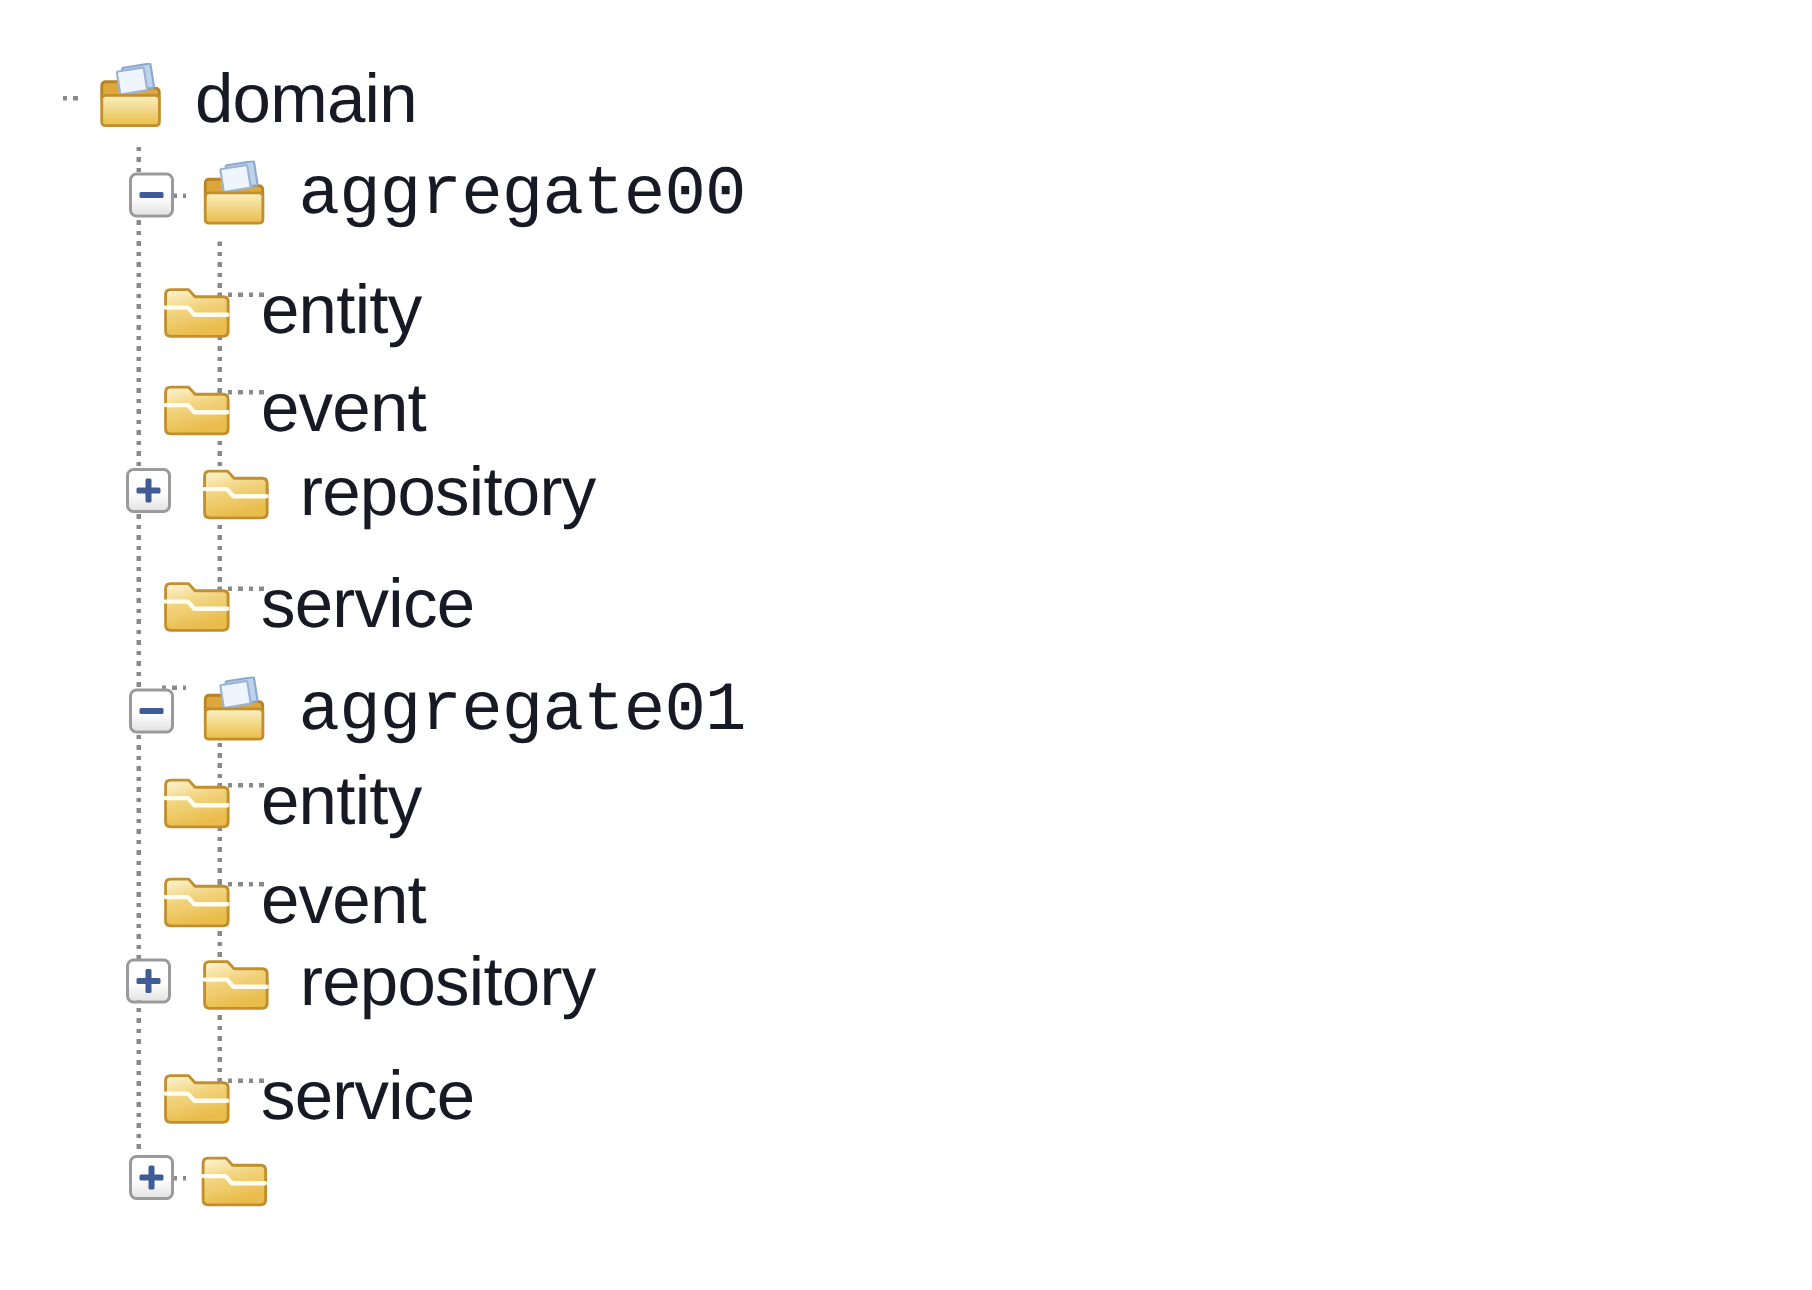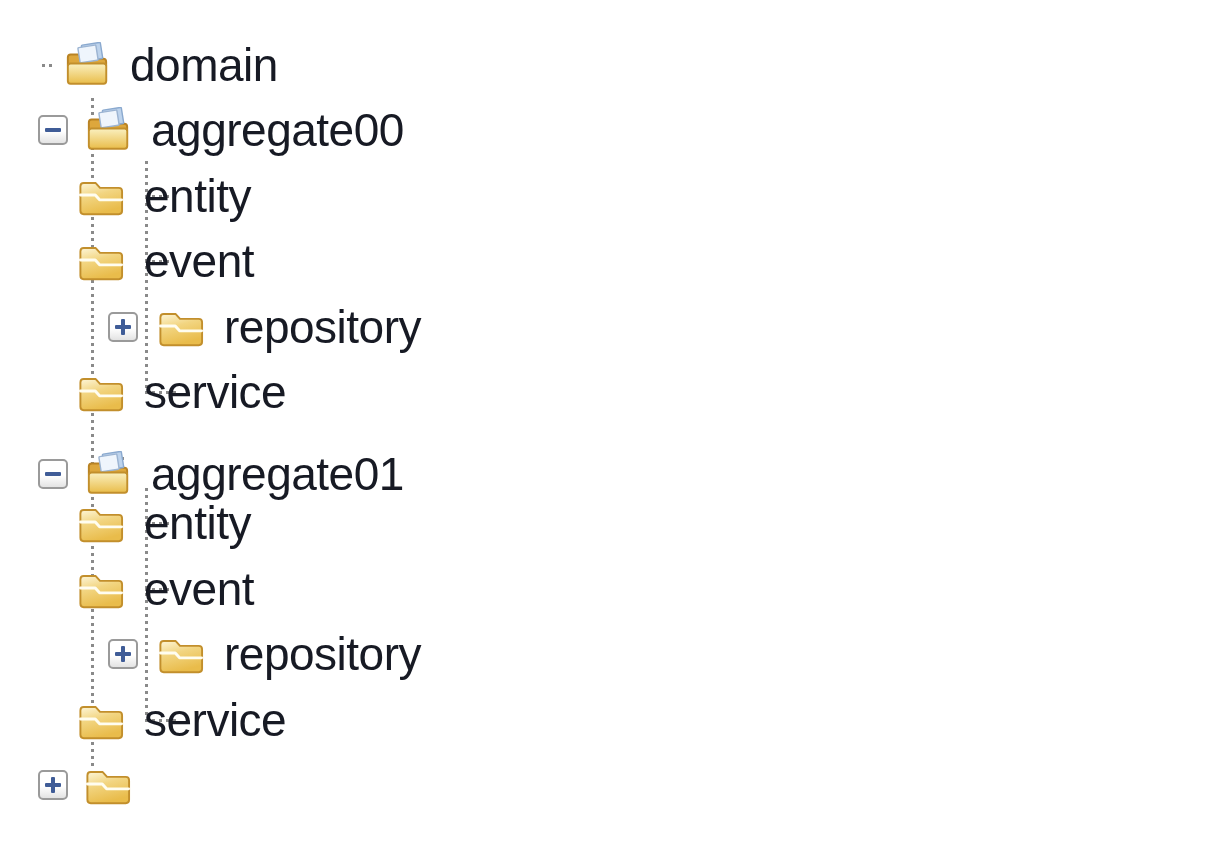--- a/index.html
+++ b/index.html
@@ -7,23 +7,23 @@
   .tree{position:relative;width:1208px;height:740px;background:#ffffff;}
 
   
   .connector{position:absolute;z-index:1;}
   .connector.h{height:3px;background:repeating-linear-gradient(90deg,#8a8a8a 0 3px,transparent 3px 7px);}
   .connector.v{width:3px;background:repeating-linear-gradient(180deg,#8a8a8a 0 3px,transparent 3px 7px);}
 
   
   .row{position:absolute;left:0;height:66px;display:flex;align-items:center;z-index:2;white-space:nowrap;}
   .lvl0{padding-left:64px;}
-  .lvl1{padding-left:38px;}
-  .lvl2{padding-left:78px;}
-  .lvl2x{padding-left:108px;}
+  .lvl1{padding-left:86px;font-family:Liberation Mono, monospace;}
+  .lvl2{padding-left:108px;align-items:flex-end;}
+  .lvl2x{padding-left:84px;}
   .lvl1 .icon{margin-left:17px;}
   .lvl2x .icon{margin-left:20px;}
   .label{font-size:46px;line-height:1;color:#171a24;margin-left:20px;letter-spacing:-0.5px;}
 
   
   .expander{position:relative;flex:none;width:30px;height:30px;box-sizing:border-box;
     border:2px solid #9a9a9a;border-radius:5px;
     background:linear-gradient(#ffffff 55%,#e3e3e3);}
   .expander .bar-h{position:absolute;left:5px;right:5px;top:50%;margin-top:-2px;height:4px;background:#3f5c97;border-radius:1px;}
   .expander .bar-v{position:absolute;top:5px;bottom:5px;left:50%;margin-left:-2px;width:4px;background:#3f5c97;border-radius:1px;}

